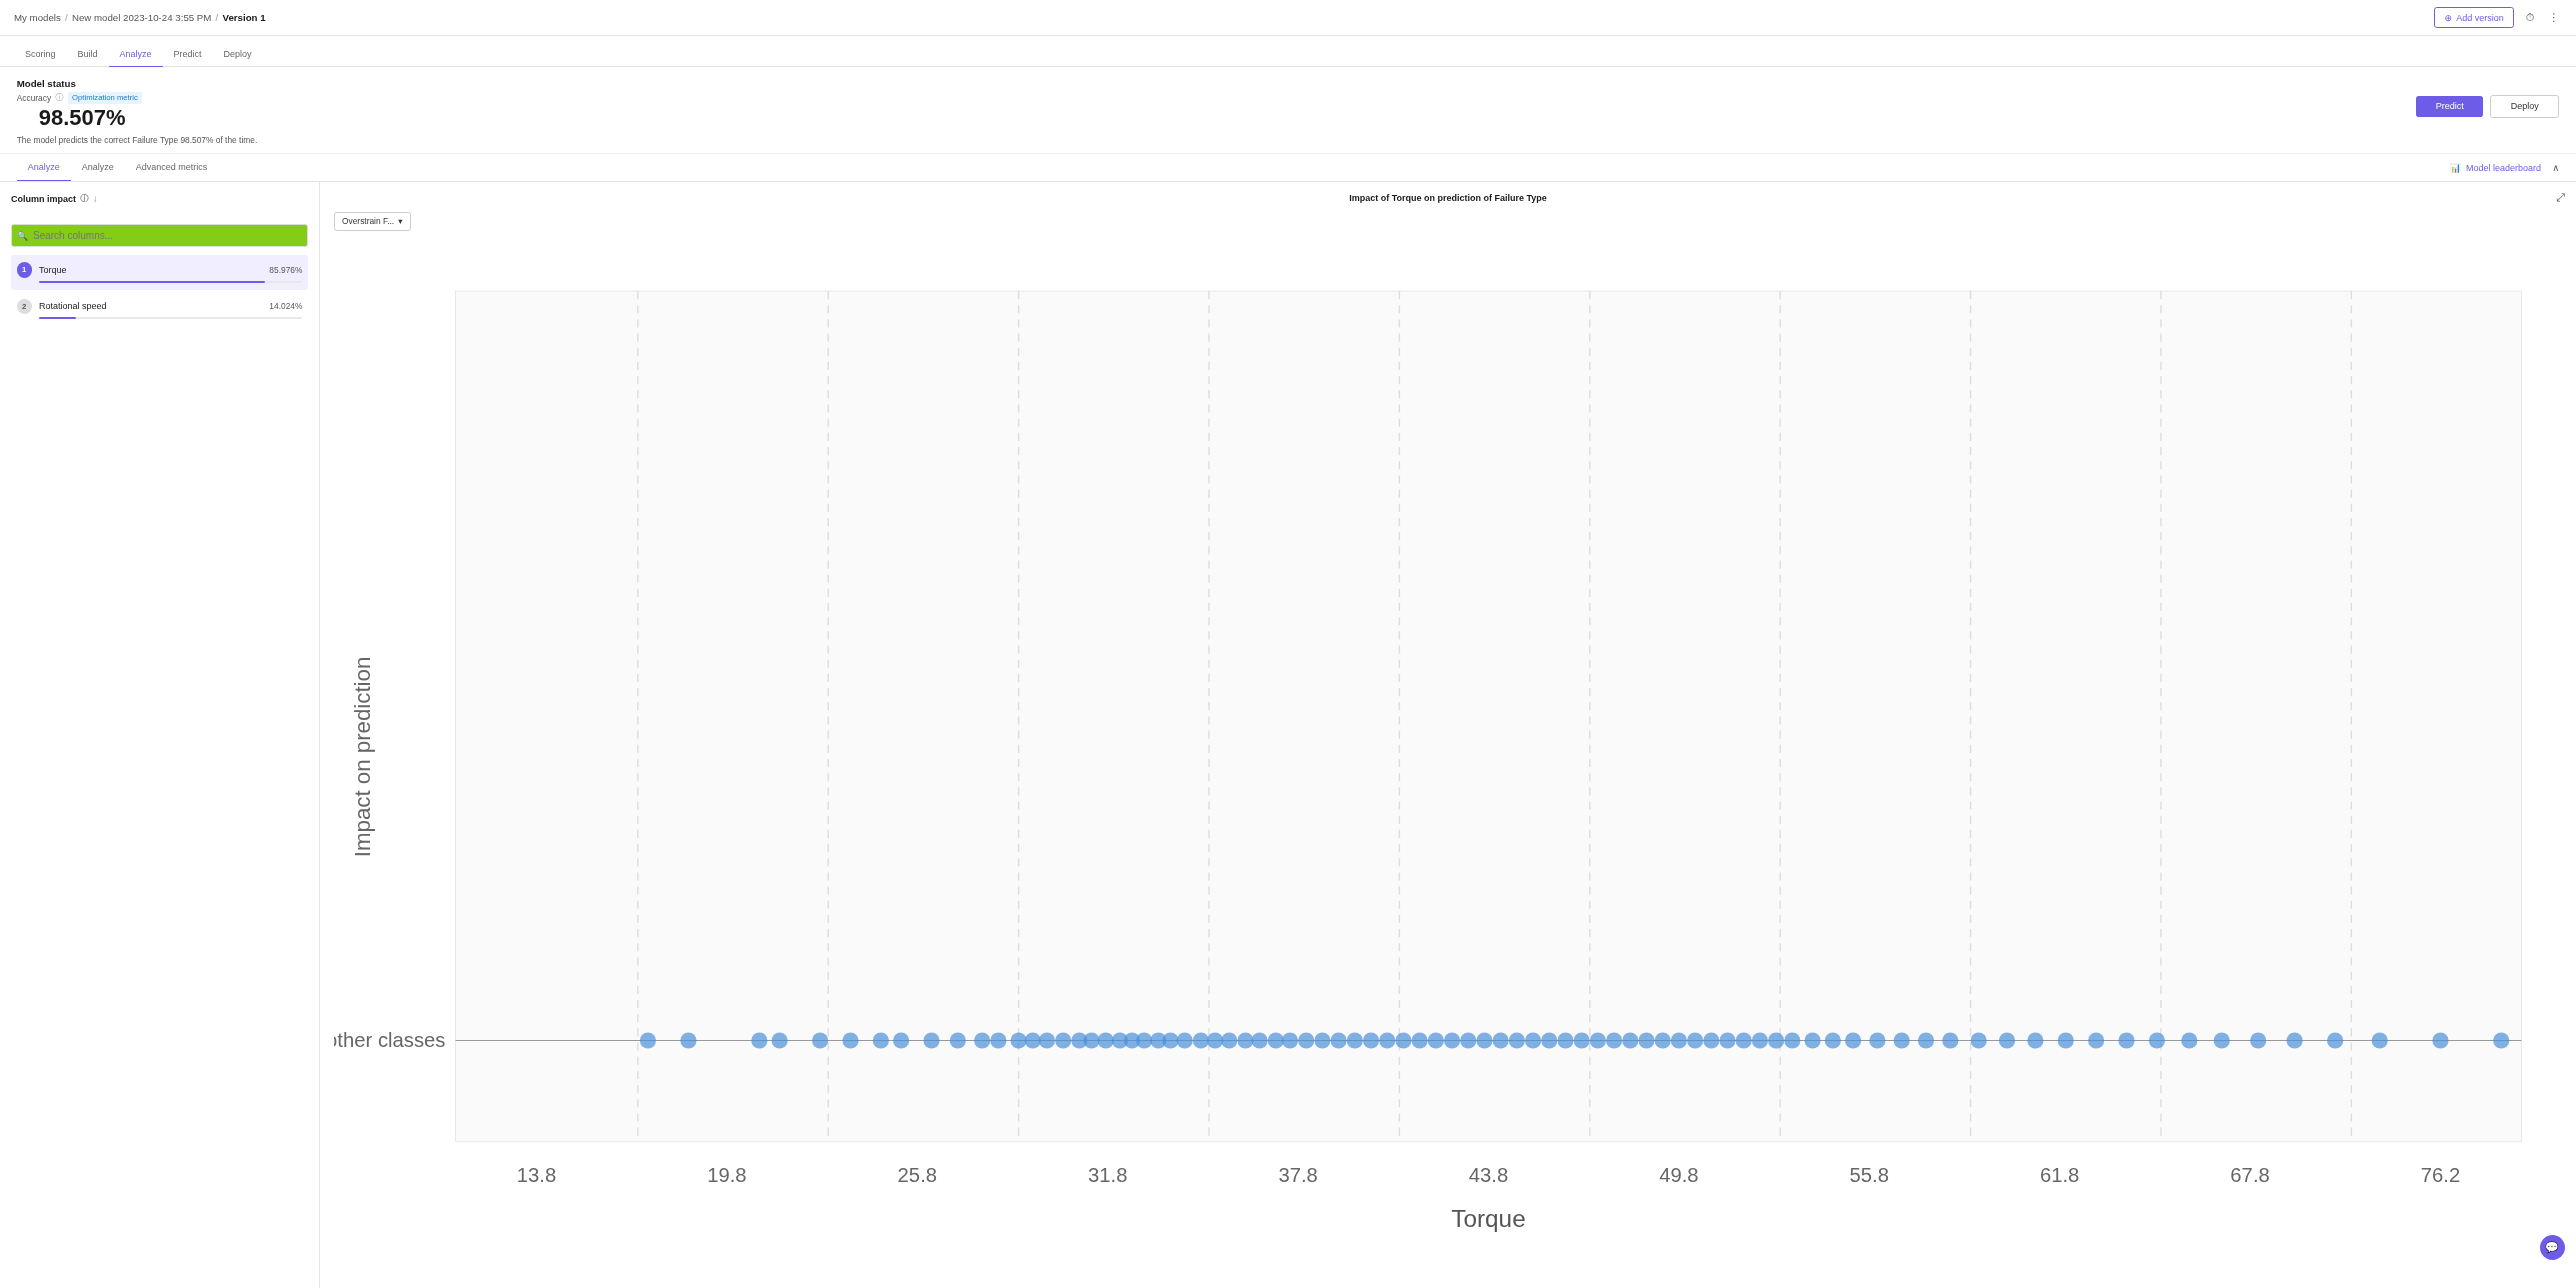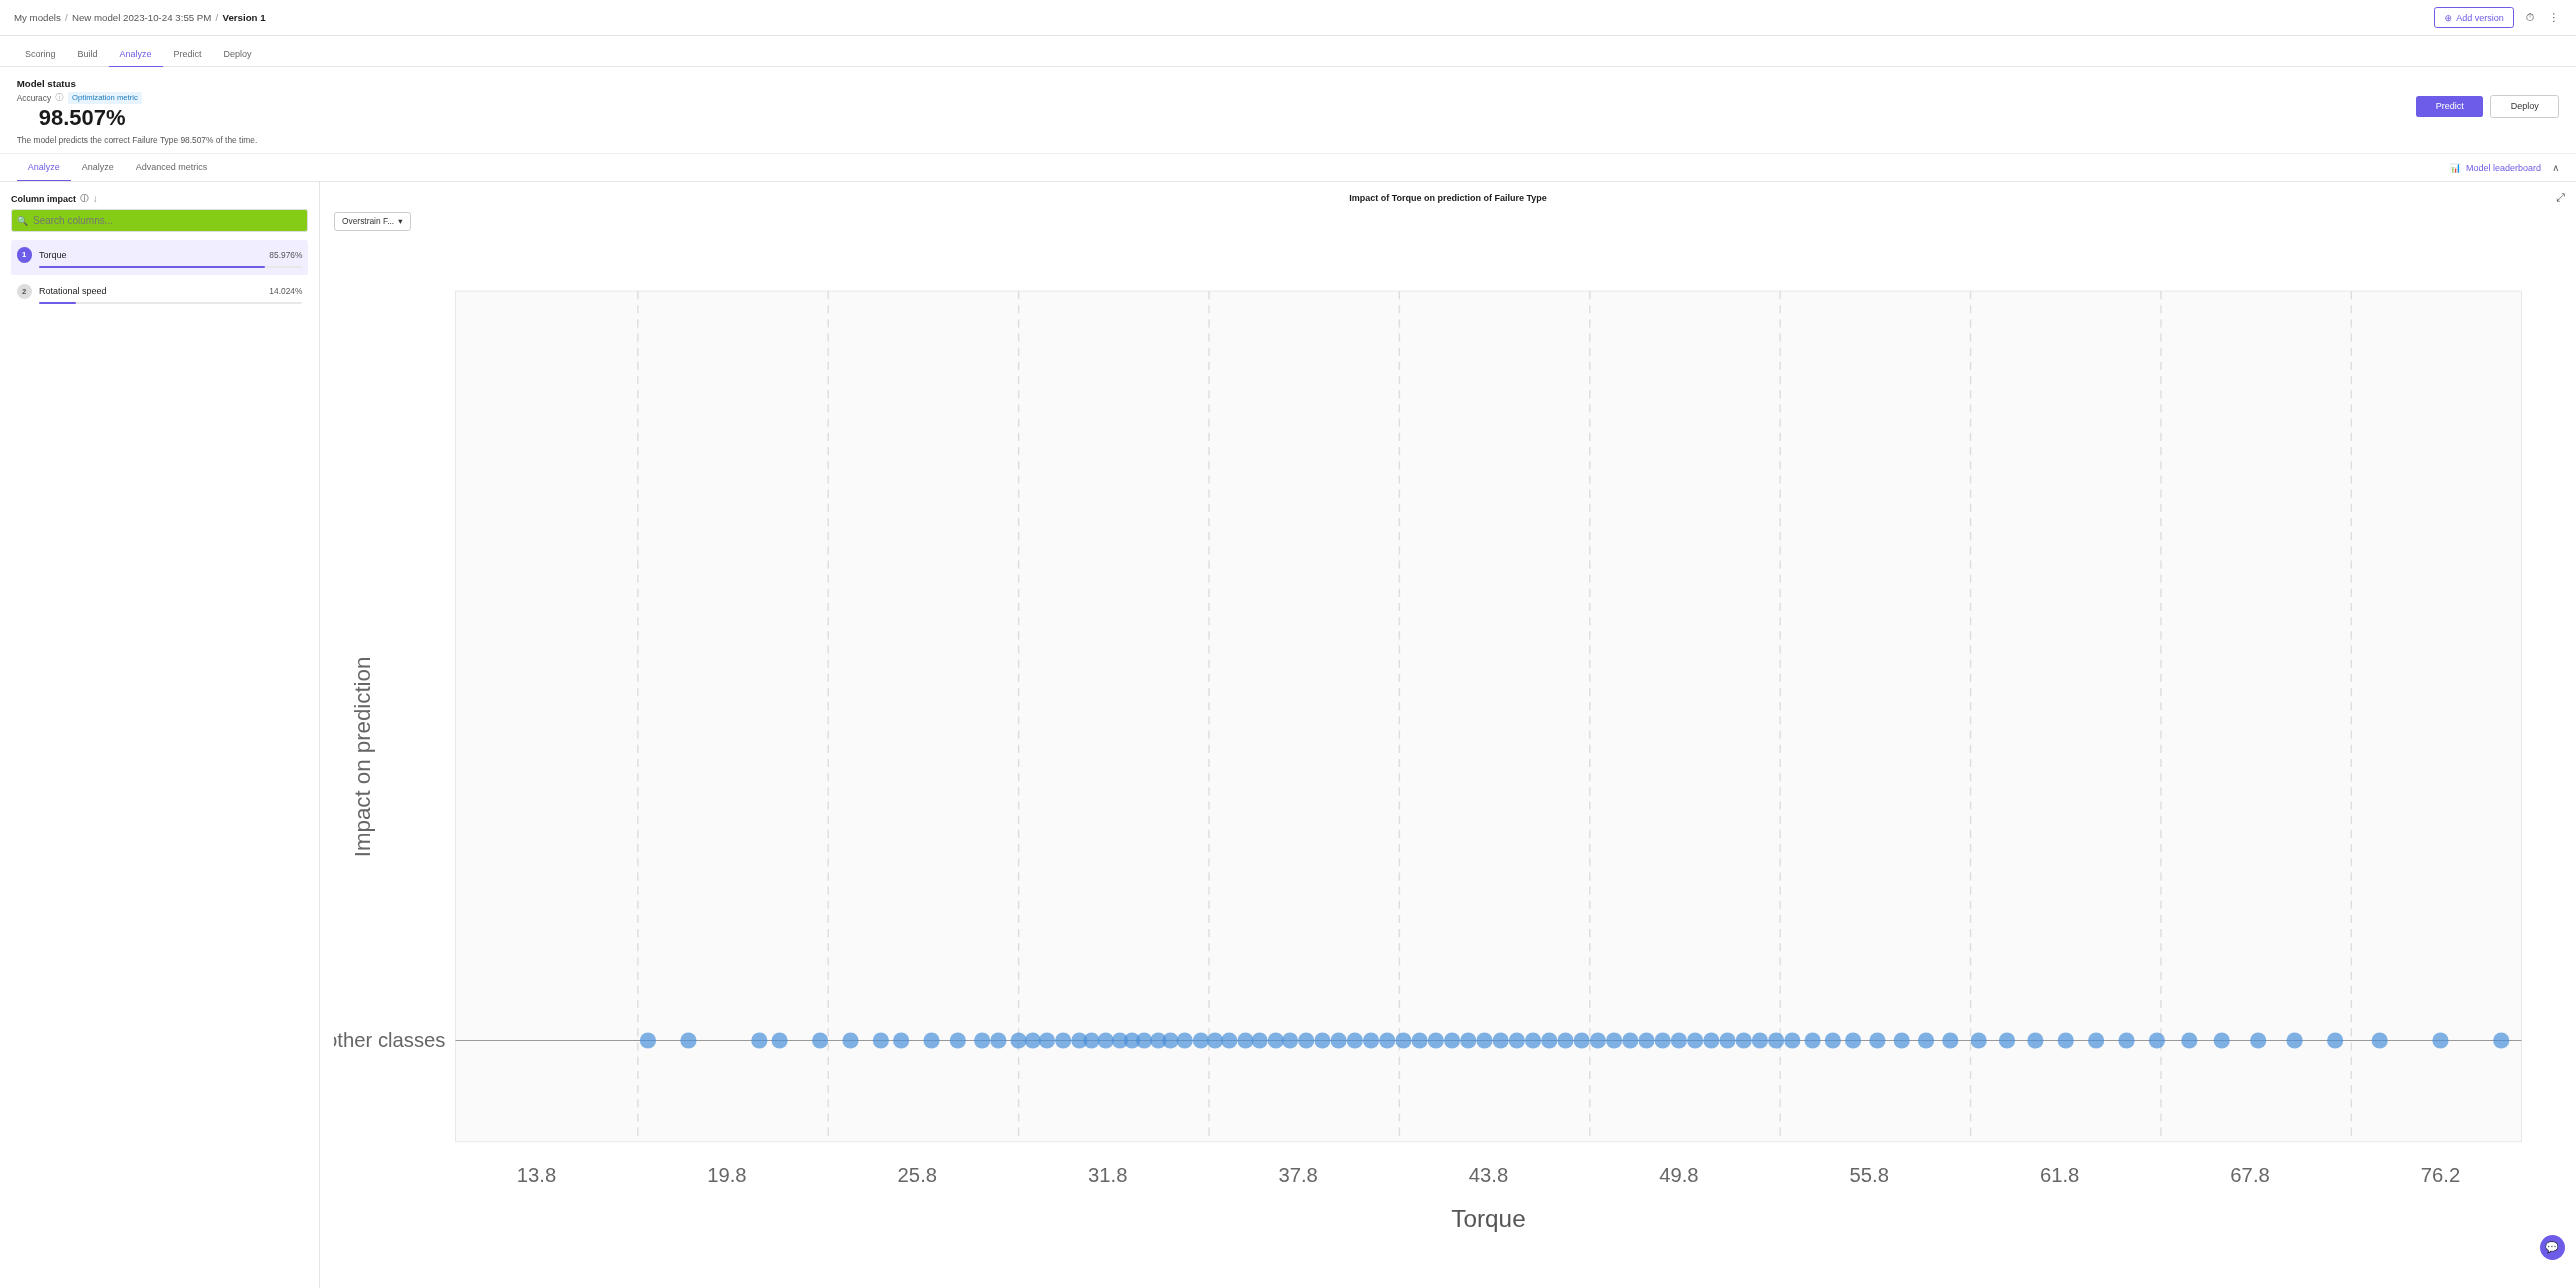--- a/index.html
+++ b/index.html
@@ -73,21 +73,21 @@
       display: flex; align-items: center; gap: 4.2px; color: #6c5ce7;
       background: none; border: none; cursor: pointer; font-size: 9px;
     }
     .collapse-btn { background: none; border: none; cursor: pointer; color: #555; font-size: 9.7px; margin-left: 5.6px; }
 
     
     .content { display: flex; flex: 1; overflow: hidden; }
 
     
     .sidebar { width: 320px; min-width: 320px; border-right: 0.7px solid #e5e5e5; padding: 11px; overflow-y: auto; }
-    .column-impact-header { display: flex; align-items: center; gap: 4.2px; font-weight: 600; font-size: 9px; margin-bottom: 5px; }
+    .column-impact-header { display: flex; align-items: center; gap: 4.2px; font-weight: 600; font-size: 9px; margin-bottom: 20px; }
     .info-icon { color: #888; font-size: 8.4px; cursor: pointer; }
     .sort-icon { color: #888; font-size: 9.7px; cursor: pointer; }
     .search-box {
       width: 100%; padding: 4.9px 7px 4.9px 21px; border: 0.7px solid #ddd;
       border-radius: 2.8px; font-size: 10px; color: #555; background: #84cc16; outline: none;
     }
     .search-wrapper { position: relative; margin-bottom: 8.4px; }
     .search-wrapper .search-icon-inner { position: absolute; left: 6.3px; top: 50%; transform: translateY(-50%); color: #aaa; font-size: 9px; }
 
     .column-item {

